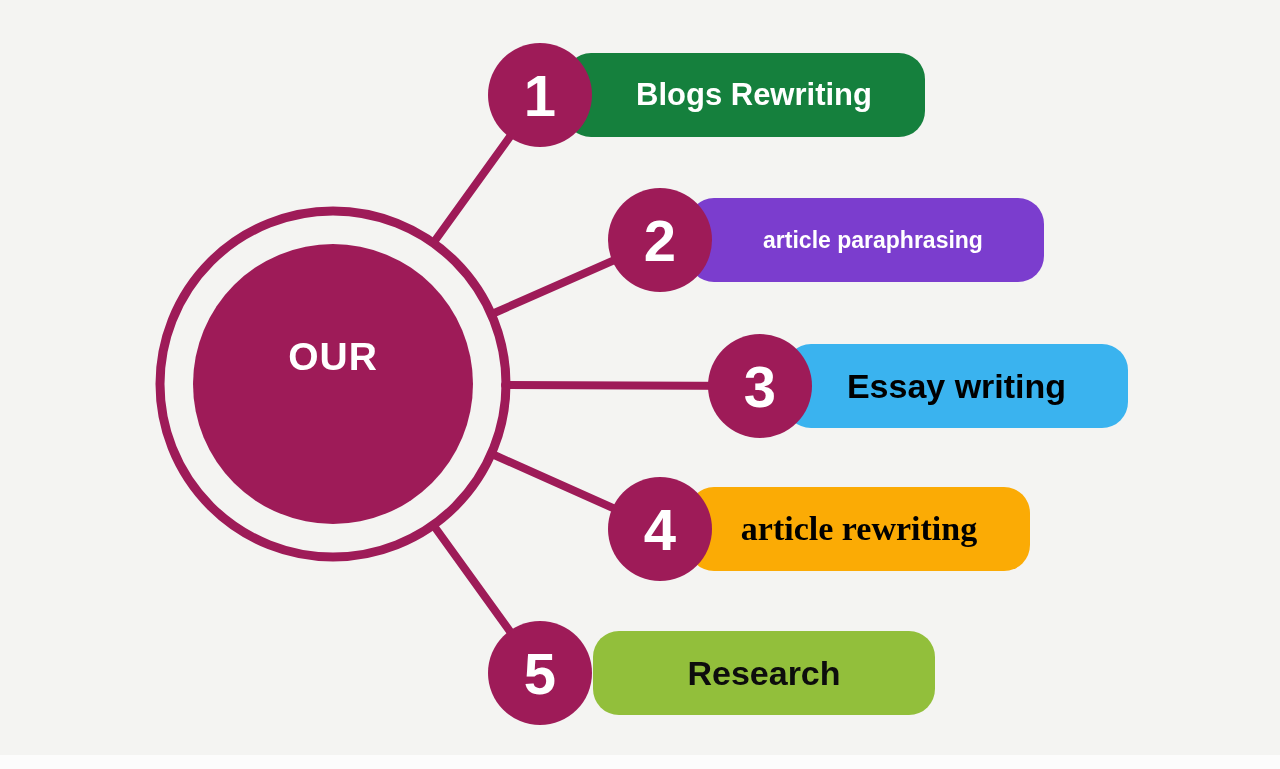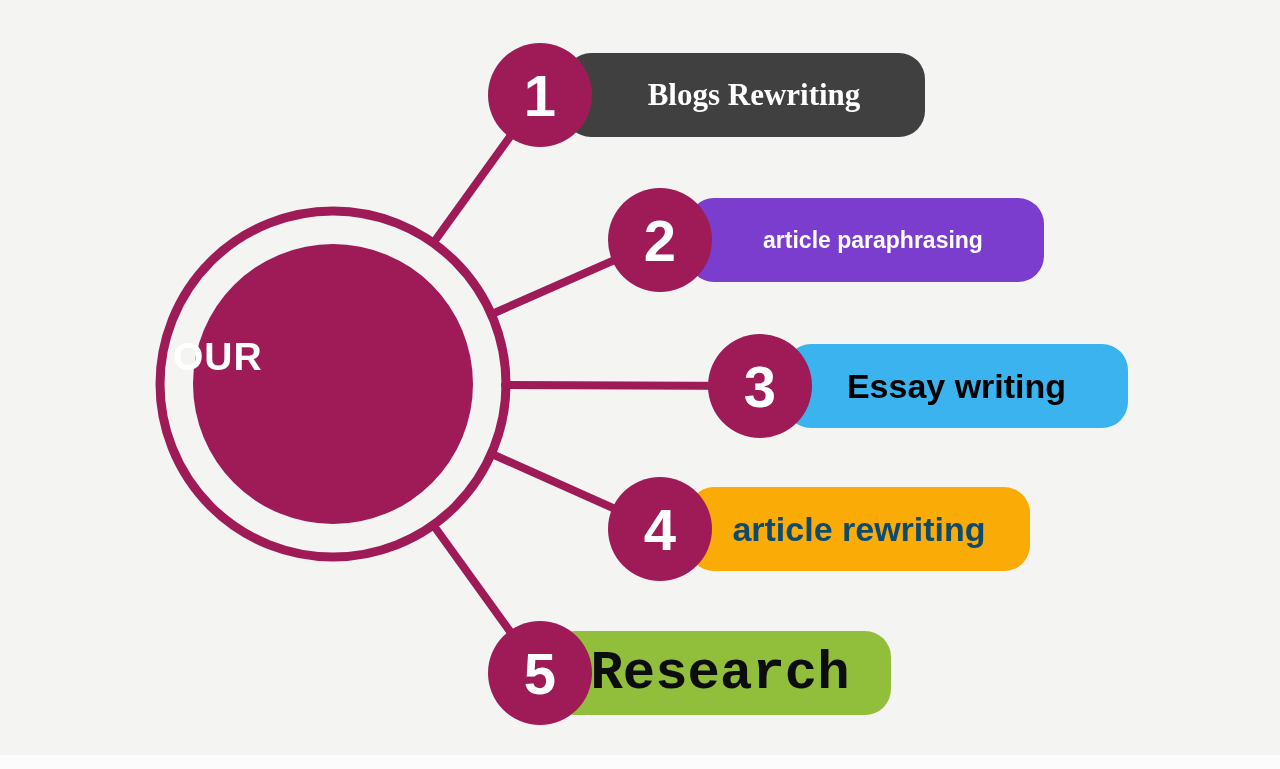--- a/index.html
+++ b/index.html
@@ -13,21 +13,21 @@
     width: 1280px; height: 769px;
     background: #f4f4f2;
   }
   .lines-svg {
     position: absolute; left: 0; top: 0;
     width: 1280px; height: 769px;
   }
   .center-title {
     position: absolute;
     left: 173px; top: 334px; width: 320px;
-    text-align: left;
+    text-align: center;
     font-size: 39px; font-weight: bold;
     letter-spacing: 1px;
     line-height: 1.18;
     z-index: 3;
   }
   .pill {
     position: absolute;
     height: 84px;
     border-radius: 26px;
     display: flex; align-items: center; justify-content: center;
@@ -40,21 +40,21 @@
     width: 104px; height: 104px;
     border-radius: 50%;
     display: flex; align-items: center; justify-content: center;
     font-size: 58px; font-weight: bold;
     z-index: 4;
   }
   .item1 .pill { left: 565px; top: 53px;  width: 342px; font-size: 31px; padding-left: 18px; }
   .item2 .pill { left: 688px; top: 198px; width: 342px; font-size: 23px; padding-left: 14px; }
   .item3 .pill { left: 785px; top: 344px; width: 343px; font-size: 34px; }
   .item4 .pill { left: 688px; top: 487px; width: 342px; font-size: 34px; }
-  .item5 .pill { left: 549px; top: 631px; width: 342px; font-size: 54px; font-family: Liberation Mono, monospace; }
+  .item5 .pill { left: 593px; top: 631px; width: 342px; font-size: 34px; }
   .item1 .badge { left: 488px; top: 43px; }
   .item2 .badge { left: 608px; top: 188px; }
   .item3 .badge { left: 708px; top: 334px; }
   .item4 .badge { left: 608px; top: 477px; }
   .item5 .badge { left: 488px; top: 621px; }
   .bottom-strip {
     position: absolute; left: 0; bottom: 0;
     width: 100%; height: 14px;
     z-index: 5;
   }
@@ -72,36 +72,36 @@
     <line x1="434" y1="526" x2="540" y2="673" stroke-width="8" stroke-linecap="round" stroke="#9e1b58"></line>
     <circle cx="333" cy="384" r="173" fill="none" stroke-width="9" stroke="#9e1b58"></circle>
     <circle cx="333" cy="384" r="140" fill="#9e1b58"></circle>
   </svg>
 
   <div class="center-title" style="color: rgb(255, 255, 255);">
     <div>OUR</div>
   </div>
 
   <div class="item item1">
-    <div class="pill" style="background: #404040; color: rgb(255, 255, 255); font-family: Liberation Serif, serif;">Blogs Rewriting</div>
+    <div class="pill" style="background: #15803d; color: rgb(255, 255, 255);">Blogs Rewriting</div>
     <div class="badge" style="background: rgb(158, 27, 88); color: rgb(255, 255, 255);">1</div>
   </div>
 
   <div class="item item2">
     <div class="pill" style="background: rgb(123, 61, 206); color: rgb(255, 255, 255);">article paraphrasing</div>
     <div class="badge" style="background: rgb(158, 27, 88); color: rgb(255, 255, 255);">2</div>
   </div>
 
   <div class="item item3">
     <div class="pill" style="background: rgb(58, 179, 239); color: #000000;">Essay writing</div>
     <div class="badge" style="background: rgb(158, 27, 88); color: rgb(255, 255, 255);">3</div>
   </div>
 
   <div class="item item4">
-    <div class="pill" style="background: rgb(251, 171, 5); color: #0c4a6e;">article rewriting</div>
+    <div class="pill" style="background: rgb(251, 171, 5); color: #000000; font-family: Liberation Serif, serif;">article rewriting</div>
     <div class="badge" style="background: rgb(158, 27, 88); color: rgb(255, 255, 255);">4</div>
   </div>
 
   <div class="item item5">
     <div class="pill" style="background: rgb(146, 191, 59); color: rgb(13, 13, 13);">Research</div>
     <div class="badge" style="background: rgb(158, 27, 88); color: rgb(255, 255, 255);">5</div>
   </div>
 
   <div class="bottom-strip" style="background: rgb(252, 252, 252);"></div>
 

